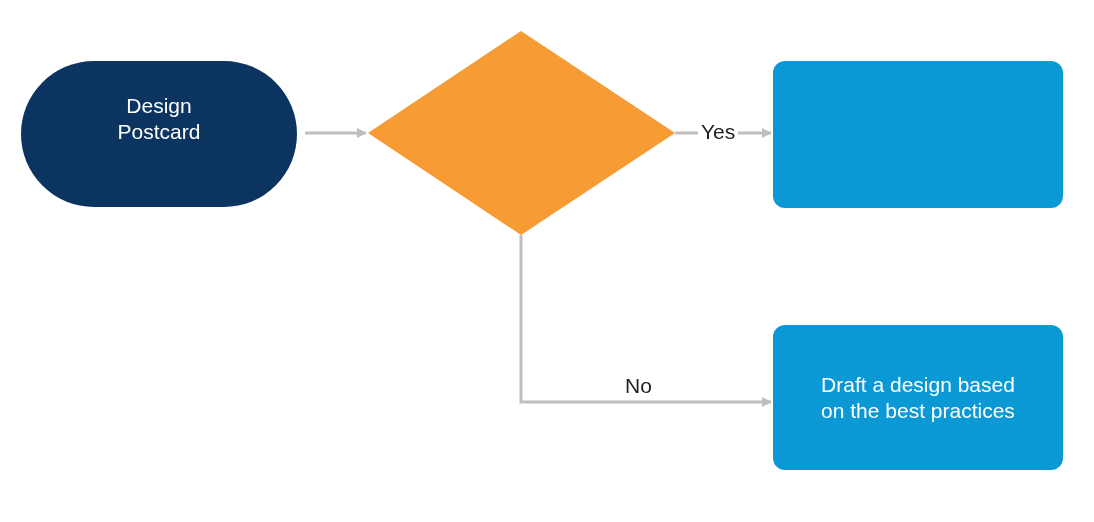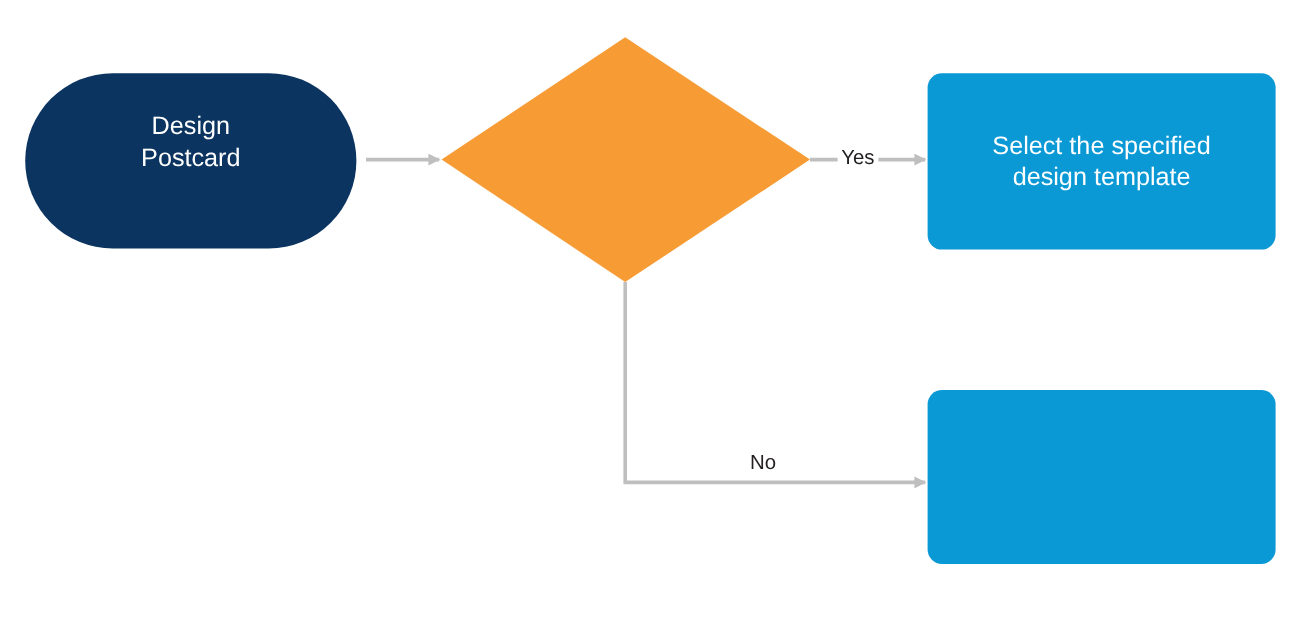--- a/index.html
+++ b/index.html
@@ -35,21 +35,21 @@
     font-family: "Liberation Sans", sans-serif;
     font-size: 21px;
     line-height: 26px;
     white-space: pre-line;
     pointer-events: none;
   }
   .edge-label {
     position: absolute;
     color: #231f20;
     font-family: "Liberation Sans", sans-serif;
-    font-size: 17px;
+    font-size: 21px;
     line-height: 24px;
     background: #ffffff;
     padding: 0 3px;
     white-space: nowrap;
   }
 
   
   #start-node-label   { left: 21px;  top: 44px;  width: 276px; height: 150px; }
   #decision-node-label{ left: 391px; top: 79px;  width: 260px; height: 108px; }
   #yes-node-label     { left: 773px; top: 61px;  width: 290px; height: 147px; }
@@ -82,21 +82,21 @@
 
     <rect x="773" y="61" width="290" height="147" rx="12" ry="12" fill="#0b99d6"></rect>
 
     <rect x="773" y="325" width="290" height="145" rx="12" ry="12" fill="#0b99d6"></rect>
   </svg>
 
   <div class="node-label" id="start-node-label">Design
 Postcard</div>
 
 
-  <div class="node-label" id="yes-node-label">Select the specified
-design template</div>
 
+  <div class="node-label" id="no-node-label">Draft a design based
+on the best practices</div>
 
   <div class="edge-label" id="edge-label-yes">Yes</div>
 
   <div class="edge-label" id="edge-label-no">No</div>
 
 </div>
 
 </body></html>

